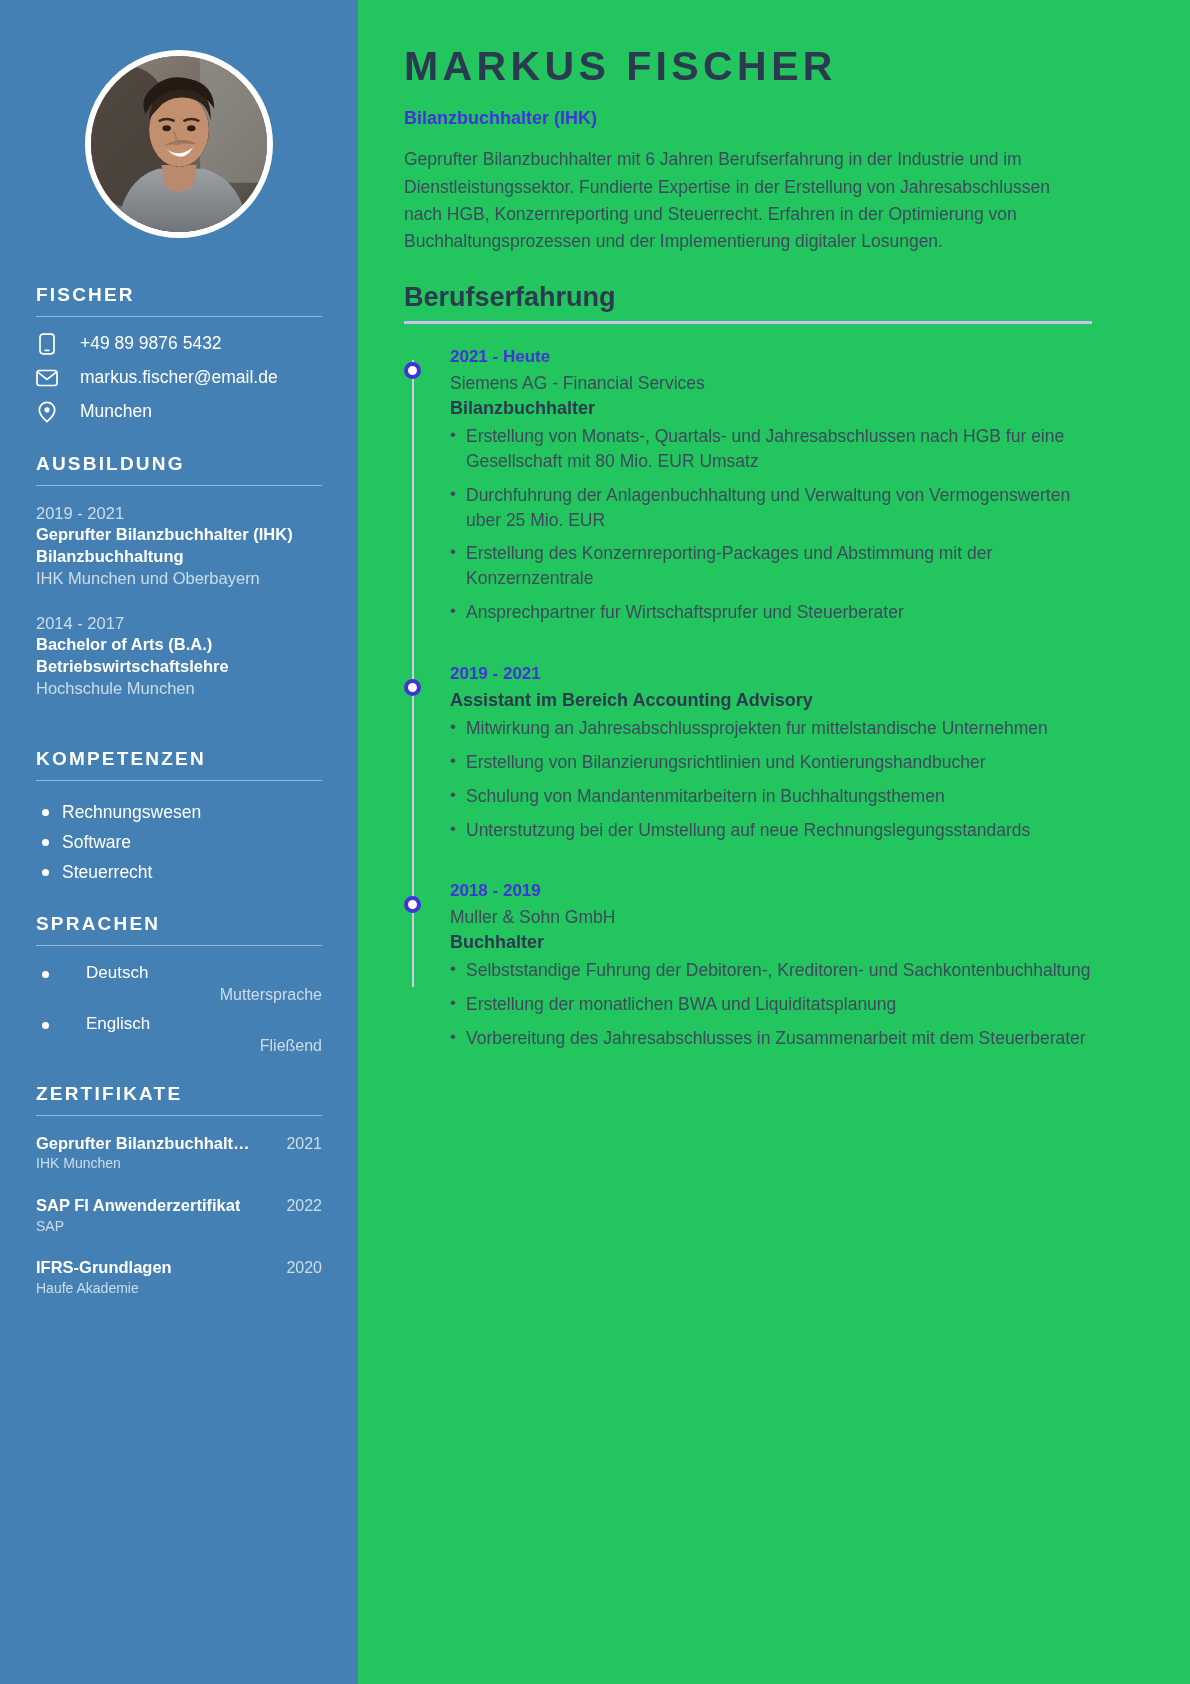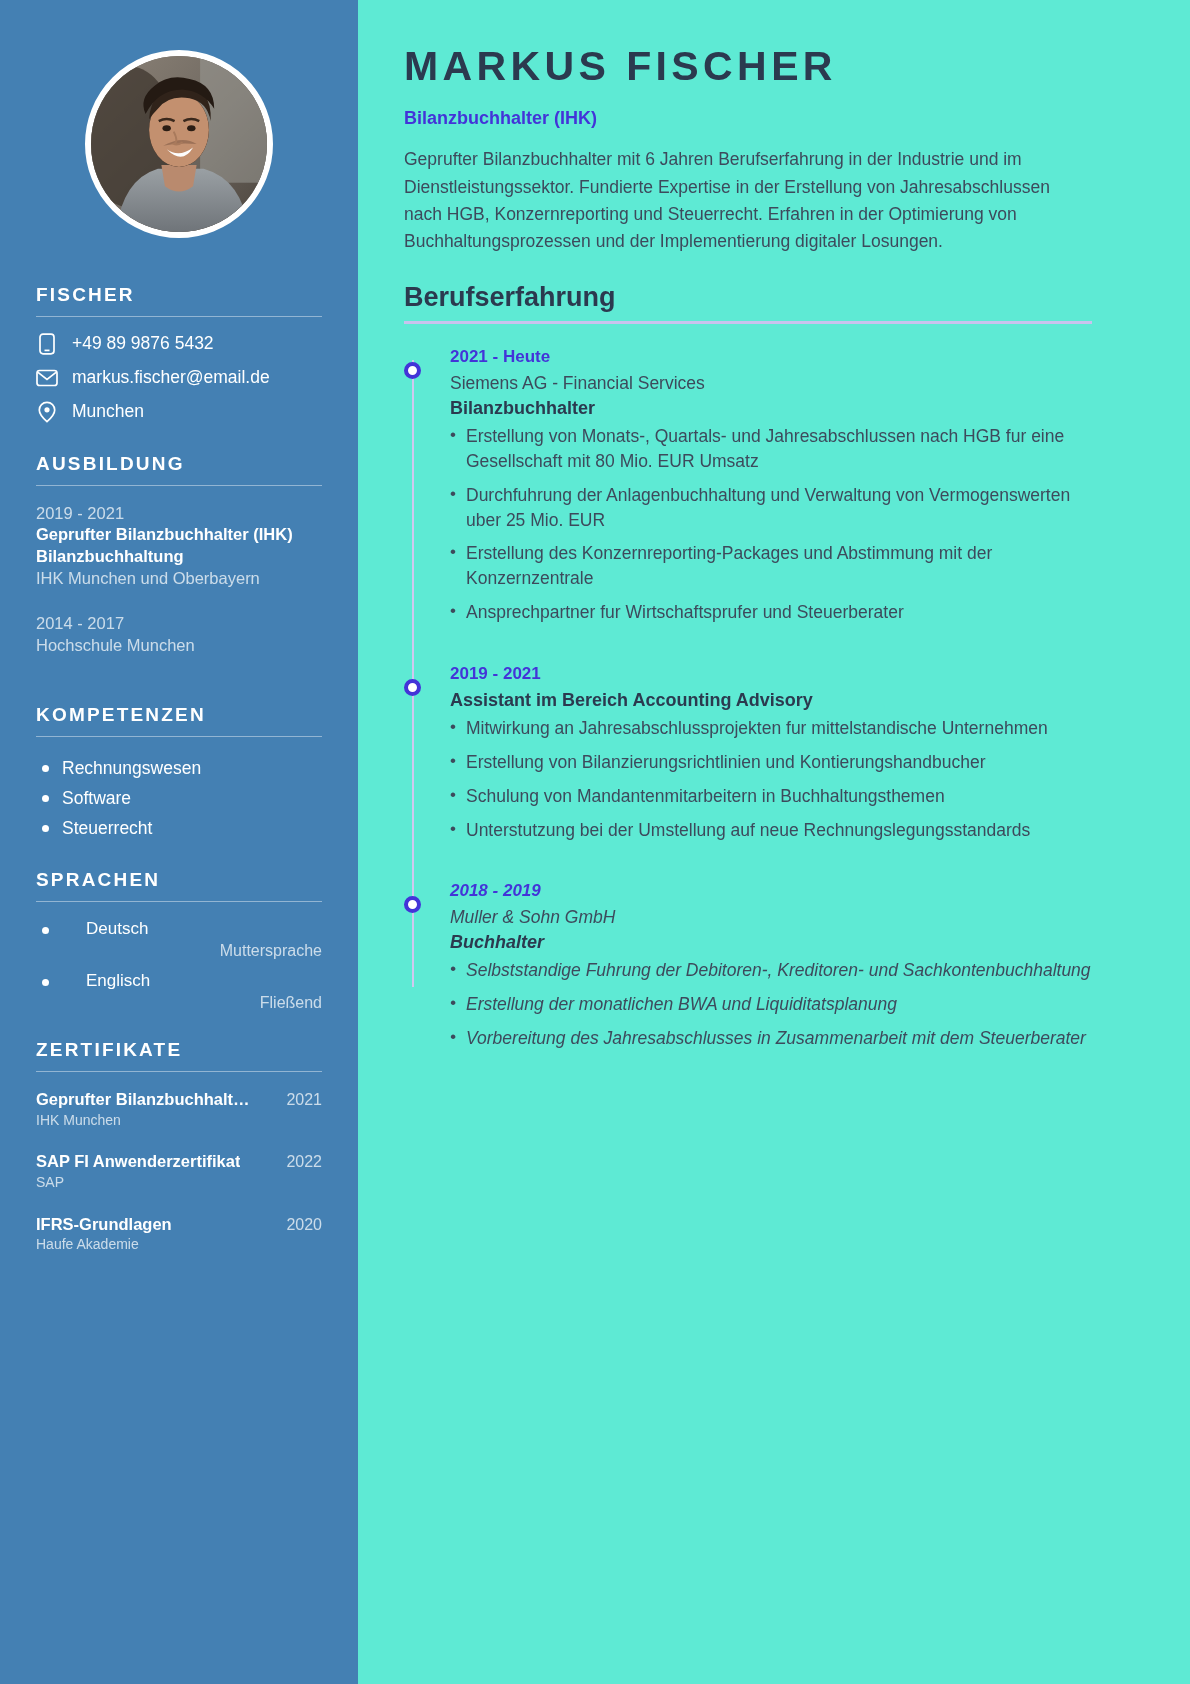--- a/index.html
+++ b/index.html
@@ -52,21 +52,21 @@
     margin-bottom: 9px;
     line-height: 1.2;
   }
   .side-rule {
     height: 1px;
     background: rgba(255,255,255,0.42);
     margin-bottom: 16px;
   }
 
   .contact-list { display: flex; flex-direction: column; gap: 12px; margin-bottom: 30px; }
-  .contact-row { display: flex; align-items: flex-end; gap: 14px; }
+  .contact-row { display: flex; align-items: flex-end; gap: 22px; }
   .contact-icon { width: 22px; height: 22px; flex: 0 0 22px; display:flex; align-items:center; justify-content:center; }
   .contact-icon svg { display:block; }
   .contact-text { font-size: 17.5px; color: #ffffff; line-height: 1.25; }
 
   .edu-item { margin-bottom: 22px; }
   .edu-date { font-size: 16.5px; color: rgba(255,255,255,0.72); line-height: 1.35; }
   .edu-title { font-size: 16.5px; font-weight: bold; color: #ffffff; line-height: 1.32; }
   .edu-org { font-size: 16.5px; color: rgba(255,255,255,0.72); line-height: 1.35; }
 
   .bullet-list { list-style: none; margin-bottom: 26px; }
@@ -108,21 +108,21 @@
   }
   .cert-year { font-size: 16px; color: rgba(255,255,255,0.72); margin-left: auto; line-height: 1.35; }
   .cert-org { font-size: 14px; color: rgba(255,255,255,0.72); line-height: 1.4; }
 
   .gap-lg { height: 26px; }
 
   
   .main {
     flex: 1 1 auto;
     padding: 44px 98px 28px 46px;
-    background: #5eead4;
+    background: #22c55e;
   }
   .name {
     font-size: 41px;
     font-weight: bold;
     letter-spacing: 4.4px;
     color: #2b3a4f;
     line-height: 1.1;
     margin-bottom: 18px;
   }
   .job-subtitle {
@@ -154,21 +154,21 @@
 
   .timeline { position: relative; padding-left: 46px; }
   .timeline::before {
     content: "";
     position: absolute;
     left: 8px; top: 14px; bottom: 64px;
     width: 2px;
     background: #cfc9ef;
   }
   .tl-item { position: relative; margin-bottom: 38px; }
-  .tl-item:last-child { margin-bottom: 8px; font-style: italic; }
+  .tl-item:last-child { margin-bottom: 8px; }
   .tl-dot {
     position: absolute;
     left: -46px; top: 16px;
     width: 17px; height: 17px;
     border-radius: 50%;
     border: 4px solid #4334d8;
     background: #ffffff;
   }
   .tl-date {
     font-size: 17px; font-weight: bold; color: #4334d8;
@@ -277,20 +277,21 @@
       <div class="side-rule"></div>
 
       <div class="edu-item">
         <div class="edu-date">2019 - 2021</div>
         <div class="edu-title">Geprufter Bilanzbuchhalter (IHK) Bilanzbuchhaltung</div>
         <div class="edu-org">IHK Munchen und Oberbayern</div>
       </div>
 
       <div class="edu-item">
         <div class="edu-date">2014 - 2017</div>
+        <div class="edu-title">Bachelor of Arts (B.A.) Betriebswirtschaftslehre</div>
         <div class="edu-org">Hochschule Munchen</div>
       </div>
     </section>
 
     <div class="gap-lg"></div>
 
     <section class="side-section">
       <div class="side-h">KOMPETENZEN</div>
       <div class="side-rule"></div>
       <ul class="bullet-list">

